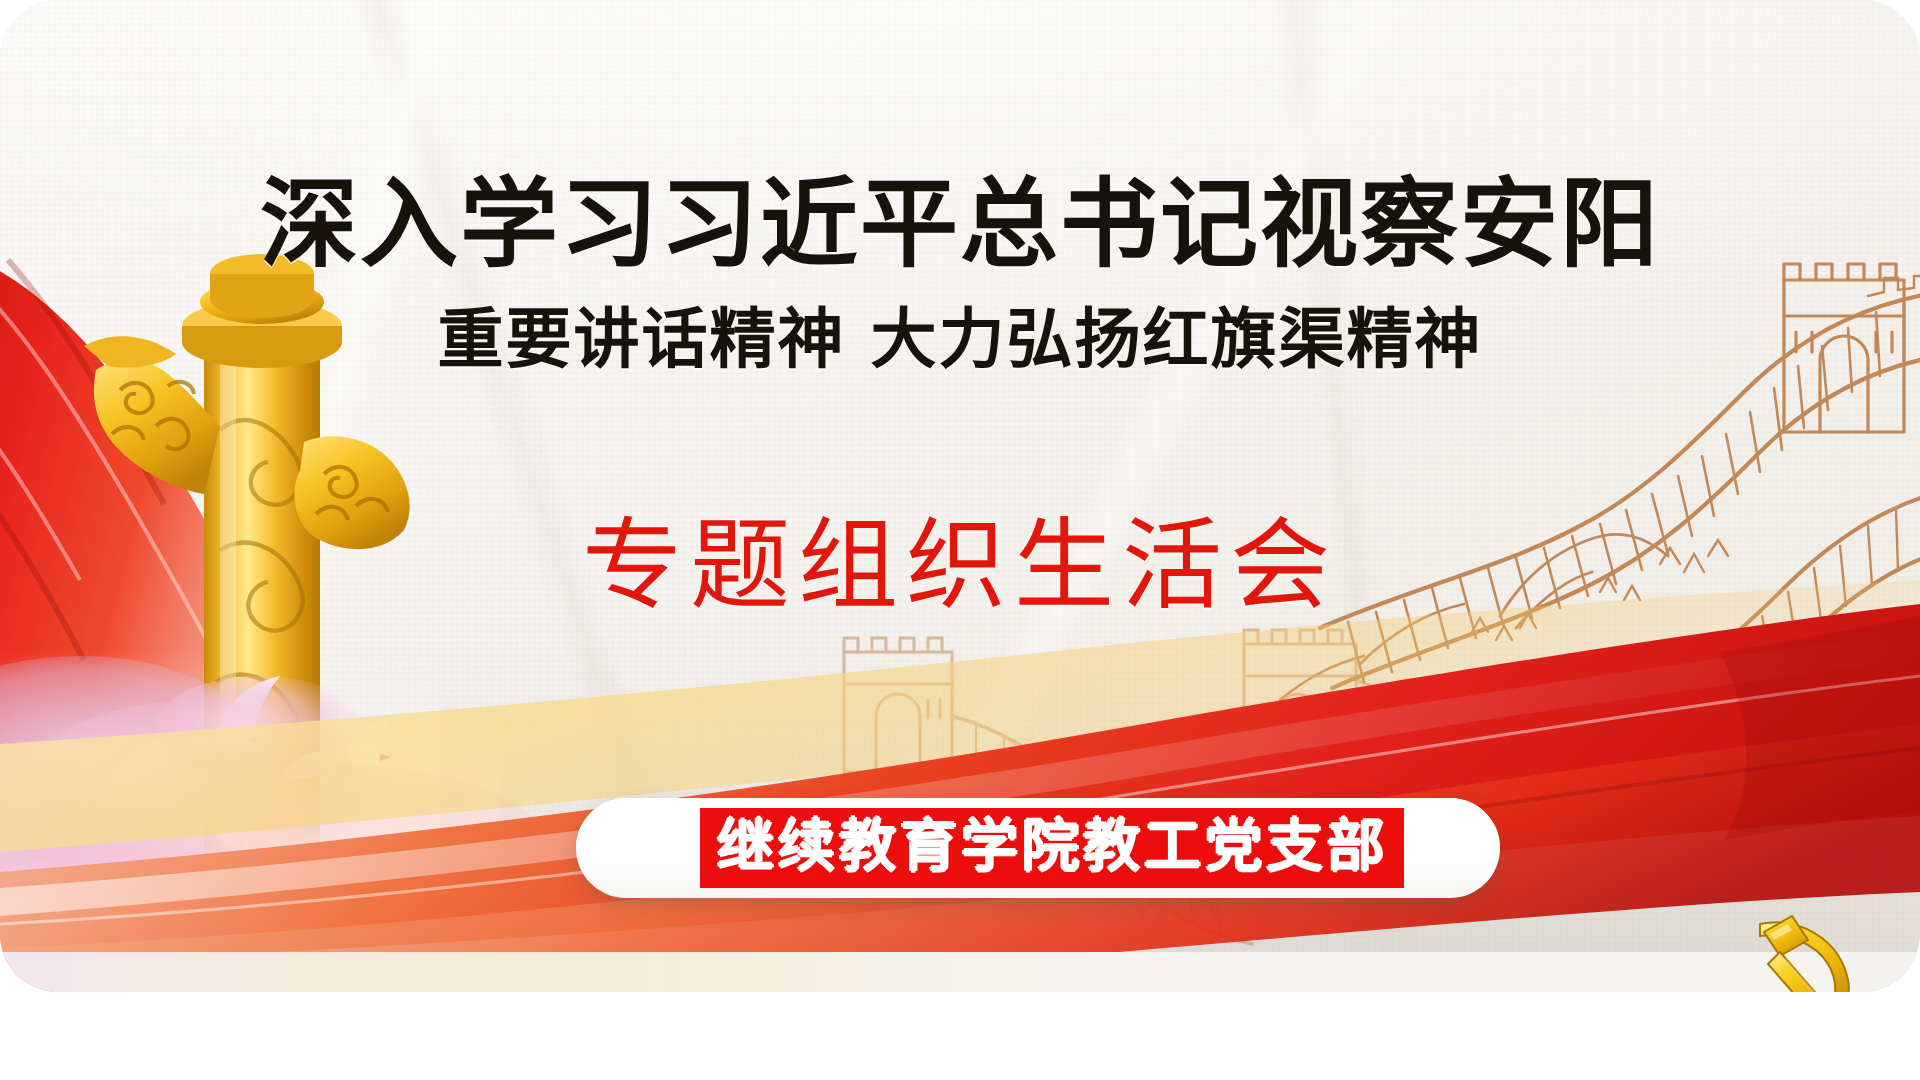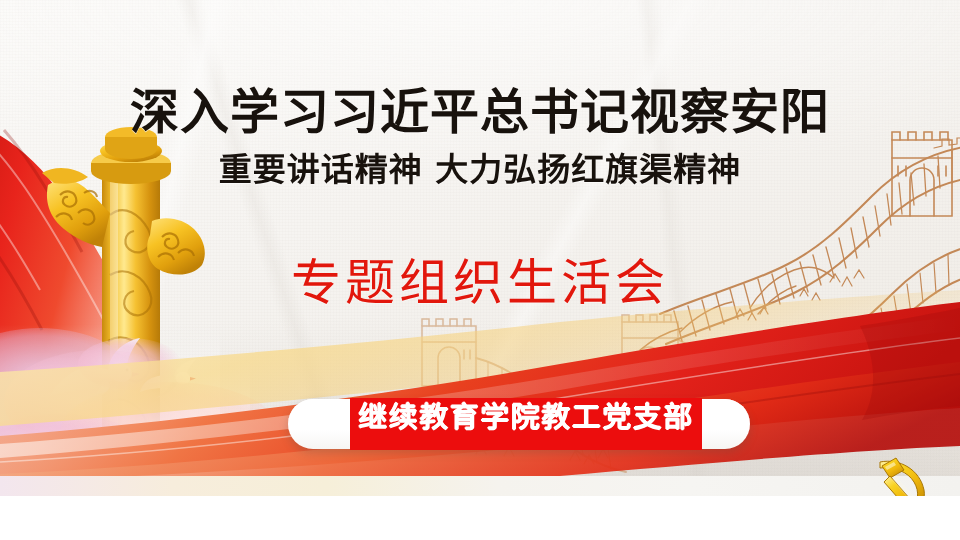--- a/index.html
+++ b/index.html
@@ -8,20 +8,21 @@
     width:960px; height:540px; overflow:hidden;
     background:#ffffff;
     font-family:"DejaVu Serif", serif;
   }
 
   #slide {
     position:relative;
     width:960px; height:496px;
     overflow:hidden;
     background:#f7f5f2;
+    border-radius:29px;
   }
 
   
   .bg-base {
     position:absolute; inset:0;
     background:
       linear-gradient(160deg, #fbfaf8 0%, #f6f4f1 40%, #f2efea 70%, #efeae3 100%);
   }
   .bg-texture {
     position:absolute; inset:0;
@@ -116,21 +117,21 @@
     position:absolute; left:288px; top:399px;
     width:462px; height:50px;
     border-radius:25px;
     background:linear-gradient(180deg,#ffffff 0%, #ffffff 62%, #f6f5f3 100%);
     box-shadow:0 4px 9px rgba(90,80,70,.26), 0 1px 0 rgba(255,255,255,.9) inset;
     z-index:30;
     display:flex; align-items:center; justify-content:center;
   }
   .pill-badge {
     background:#ec0d0d;
-    padding:2px 8px 16px;
+    padding:2px 8px 4px;
     margin-left:14px;
     display:inline-block;
   }
   .pill-text {
     font-family:"DejaVu Serif", serif;
     font-size:29px;
     line-height:34px;
     font-weight:400;
     color:#ffffff;
     letter-spacing:1.5px;

